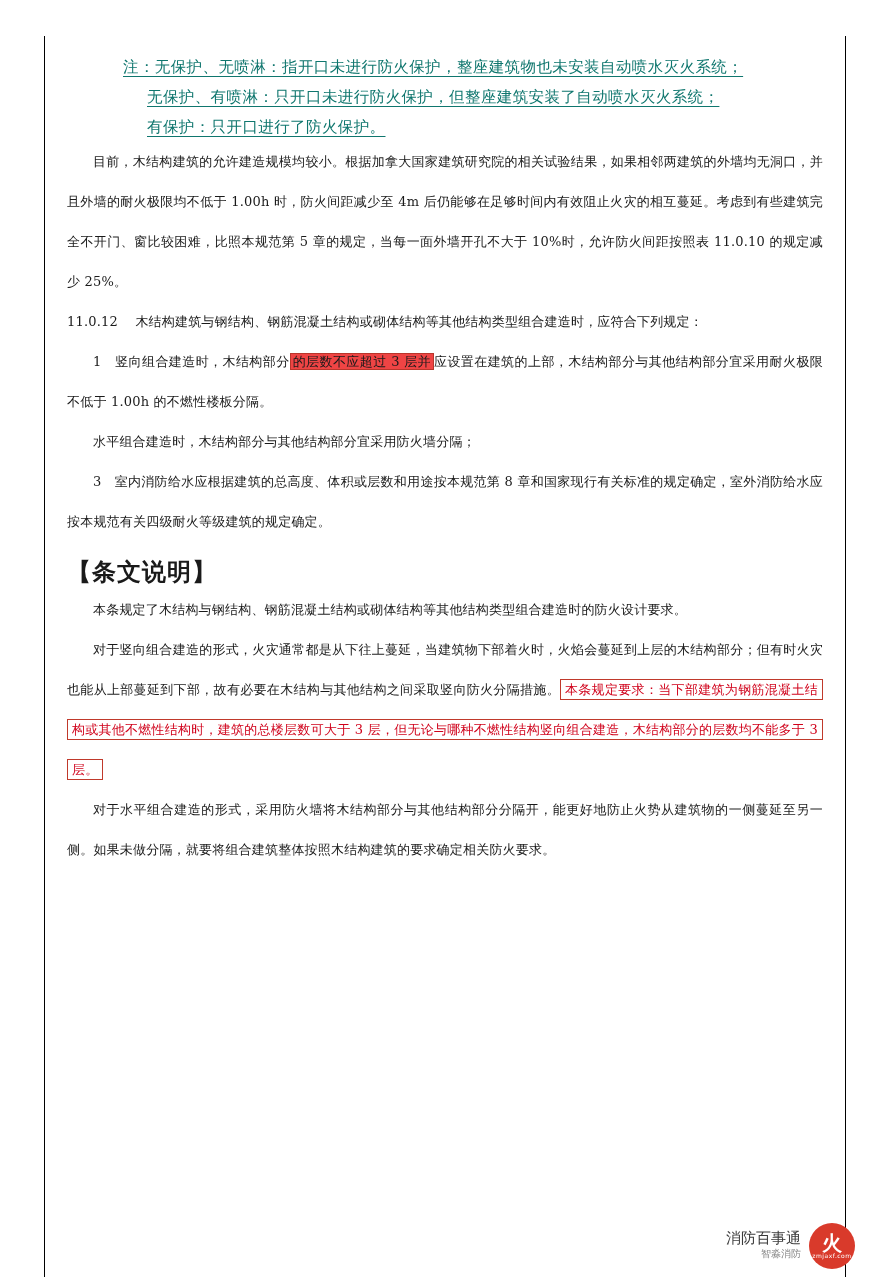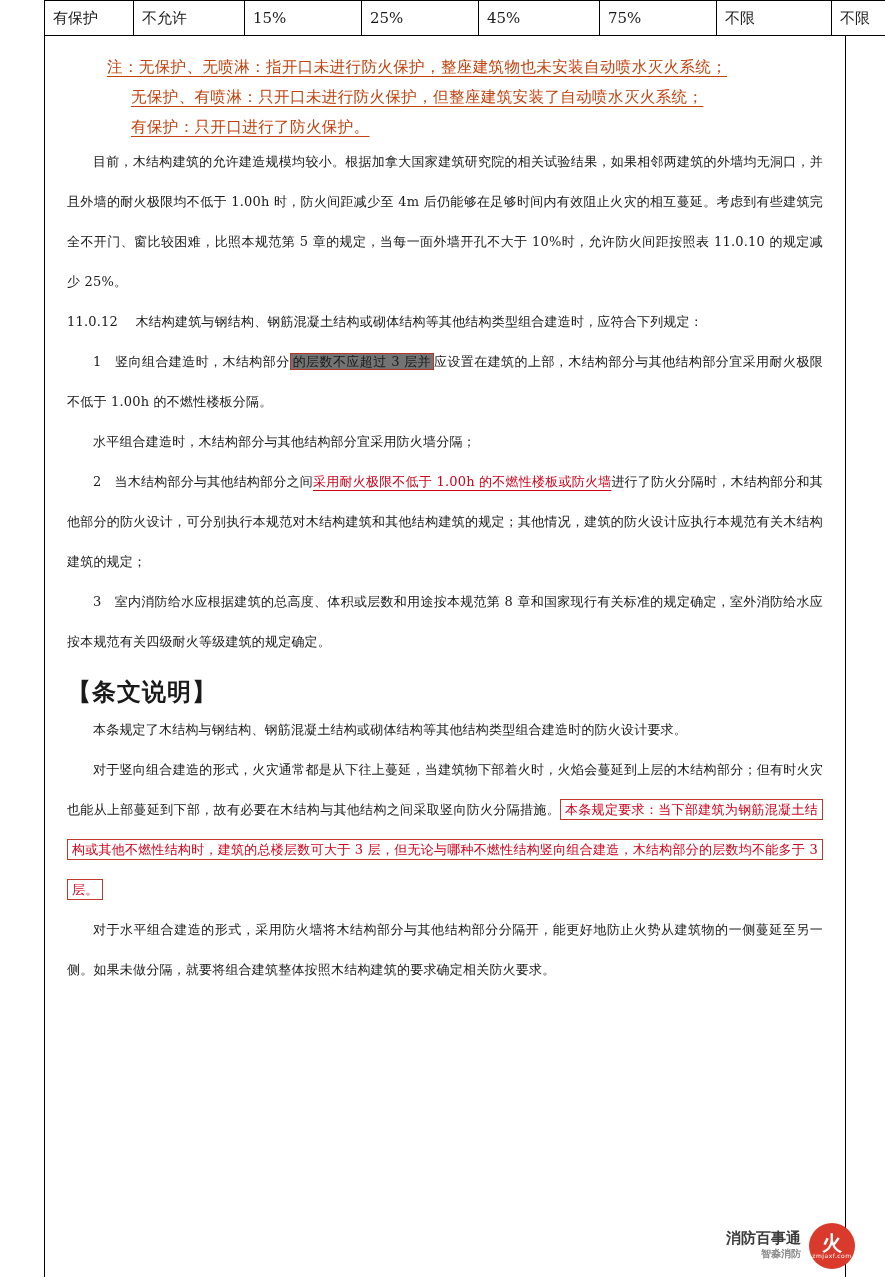--- a/index.html
+++ b/index.html
@@ -66,27 +66,27 @@
     position: absolute;
     left: 0;
     top: 0;
     right: 0;
     padding: 16px 22px 0 22px;
     box-sizing: border-box;
   }
 
   
   .note {
-    color: #c2410c;
+    color: #0f766e;
     font-size: 15.5px;
     line-height: 30px;
     letter-spacing: 0.4px;
     text-decoration: underline;
     text-underline-offset: 4px;
-    margin-left: 40px;
+    margin-left: 56px;
   }
   .note div { white-space: nowrap; }
   .note .l2, .note .l3 { margin-left: 24px; }
 
   
   p.body {
     font-size: 13px;
     line-height: 40px;
     margin: 0;
     text-align: justify;
@@ -94,21 +94,21 @@
     letter-spacing: 0.2px;
   }
   p.indent2 { text-indent: 2em; }
 
   .num-head { margin-top: 2px; }
 
   
   .boxed {
     border: 1px solid #b9362b;
     padding: 0 2px;
-    background: #737373;
+    background: #ef4444;
   }
   .red-u {
     color: #d0021b;
     text-decoration: underline;
     text-underline-offset: 4px;
   }
   .redblock {
     color: #d0021b;
     border: 1px solid #c0392b;
     padding: 2px 4px;
@@ -162,50 +162,32 @@
   .wm-badge .sub {
     font-size: 6px;
     letter-spacing: 0.5px;
     font-family: "DejaVu Sans", "Liberation Sans", sans-serif;
   }
   .wm-stack {
     display: flex;
     flex-direction: column;
     align-items: flex-end;
     line-height: 16px;
-    font-weight: bold;
   }
   .wm-sub {
     font-size: 10px;
     color: #888;
     font-family: "DejaVu Sans", "Liberation Sans", sans-serif;
   }
 </style>
 </head>
 <body>
 
 <div class="page">
 
-  <div class="tbl-wrap">
-    <table class="grid">
-      <tbody>
-          <tr>
-        <td class="c0">有保护</td>
-        <td class="c1">不允许</td>
-        <td class="c2">15%</td>
-        <td class="c3">25%</td>
-        <td class="c4">45%</td>
-        <td class="c5">75%</td>
-        <td class="c6">不限</td>
-        <td class="c7">不限</td>
-
-      </tr>
-    </tbody>
-      </table>
-  </div>
 
   <div class="frame">
     <div class="content">
 
       <div class="note">
         <div class="l1">注：无保护、无喷淋：指开口未进行防火保护，整座建筑物也未安装自动喷水灭火系统；</div>
         <div class="l2">无保护、有喷淋：只开口未进行防火保护，但整座建筑安装了自动喷水灭火系统；</div>
         <div class="l3">有保护：只开口进行了防火保护。</div>
       </div>
 
@@ -214,23 +196,20 @@
       <p class="body num-head">
         <span>11.0.12</span>&nbsp;&nbsp;&nbsp;&nbsp;<span>木结构建筑与钢结构、钢筋混凝土结构或砌体结构等其他结构类型组合建造时，应符合下列规定：</span>
       </p>
 
       <p class="body indent2">
         <span>1</span>&nbsp;&nbsp;&nbsp;<span>竖向组合建造时，木结构部分</span><span class="boxed">的层数不应超过 3 层并</span><span>应设置在建筑的上部，木结构部分与其他结构部分宜采用耐火极限不低于 1.00h 的不燃性楼板分隔。</span>
       </p>
 
       <p class="body indent2">水平组合建造时，木结构部分与其他结构部分宜采用防火墙分隔；</p>
 
-      <p class="body indent2">
-        <span>2</span>&nbsp;&nbsp;&nbsp;<span>当木结构部分与其他结构部分之间</span><span class="red-u">采用耐火极限不低于 1.00h 的不燃性楼板或防火墙</span><span>进行了防火分隔时，木结构部分和其他部分的防火设计，可分别执行本规范对木结构建筑和其他结构建筑的规定；其他情况，建筑的防火设计应执行本规范有关木结构建筑的规定；</span>
-      </p>
 
       <p class="body indent2">
         <span>3</span>&nbsp;&nbsp;&nbsp;<span>室内消防给水应根据建筑的总高度、体积或层数和用途按本规范第 8 章和国家现行有关标准的规定确定，室外消防给水应按本规范有关四级耐火等级建筑的规定确定。</span>
       </p>
 
       <h3 class="section">【条文说明】</h3>
 
       <p class="body indent2">本条规定了木结构与钢结构、钢筋混凝土结构或砌体结构等其他结构类型组合建造时的防火设计要求。</p>
 
       <p class="body indent2">

